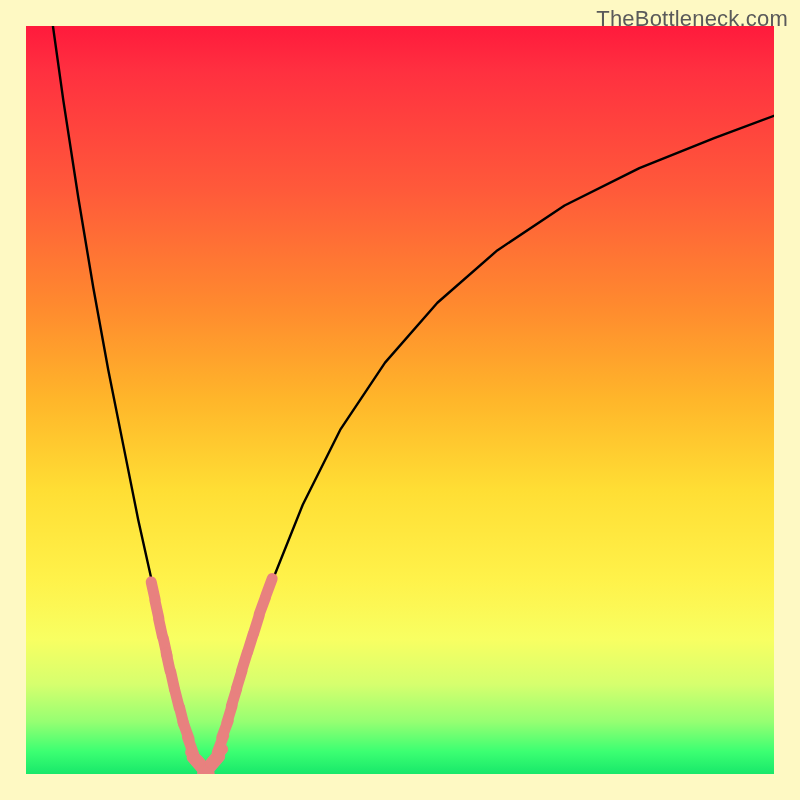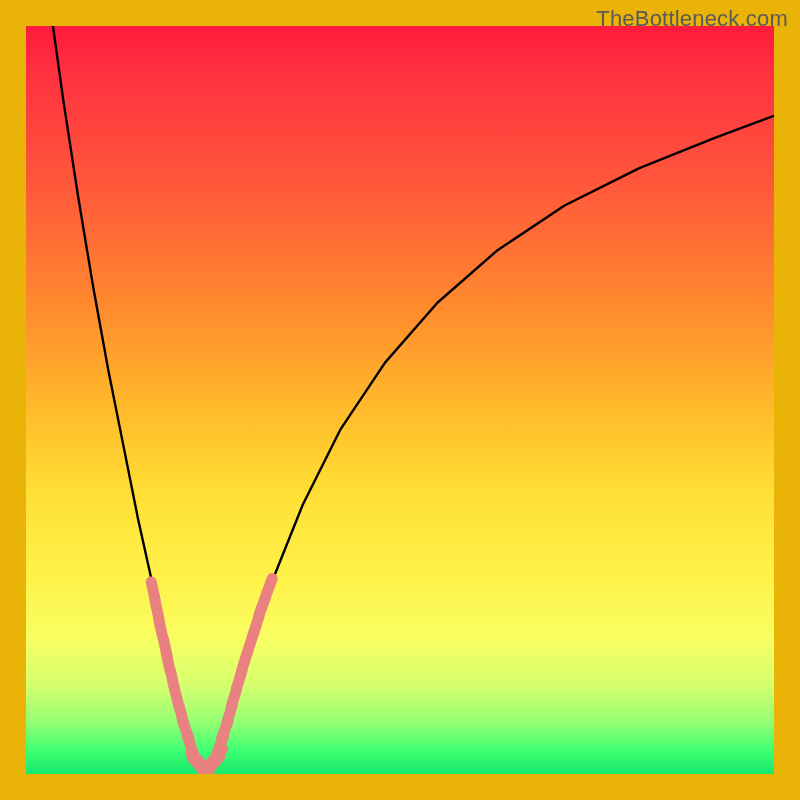--- a/index.html
+++ b/index.html
@@ -7,21 +7,21 @@
     padding: 0;
     width: 800px;
     height: 800px;
     overflow: hidden;
     background: #000;
     font-family: Arial, Helvetica, sans-serif;
   }
   .frame {
     position: absolute;
     inset: 0;
-    background: #eab308;
+    background: #fef9c3;
     text-align: right;
   }
   .plot-area {
     position: absolute;
     left: 26px;
     top: 26px;
     width: 748px;
     height: 748px;
     
     background: linear-gradient(

